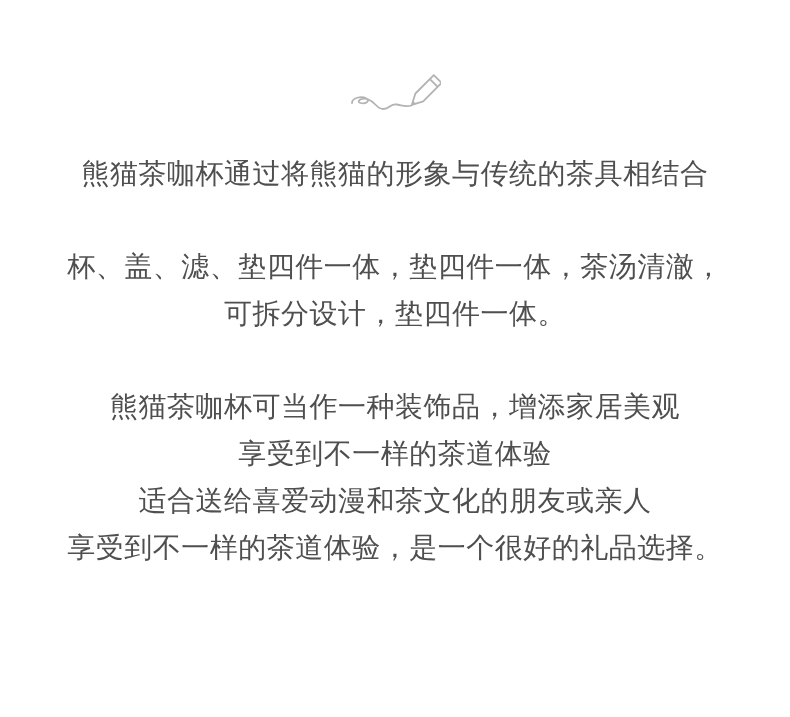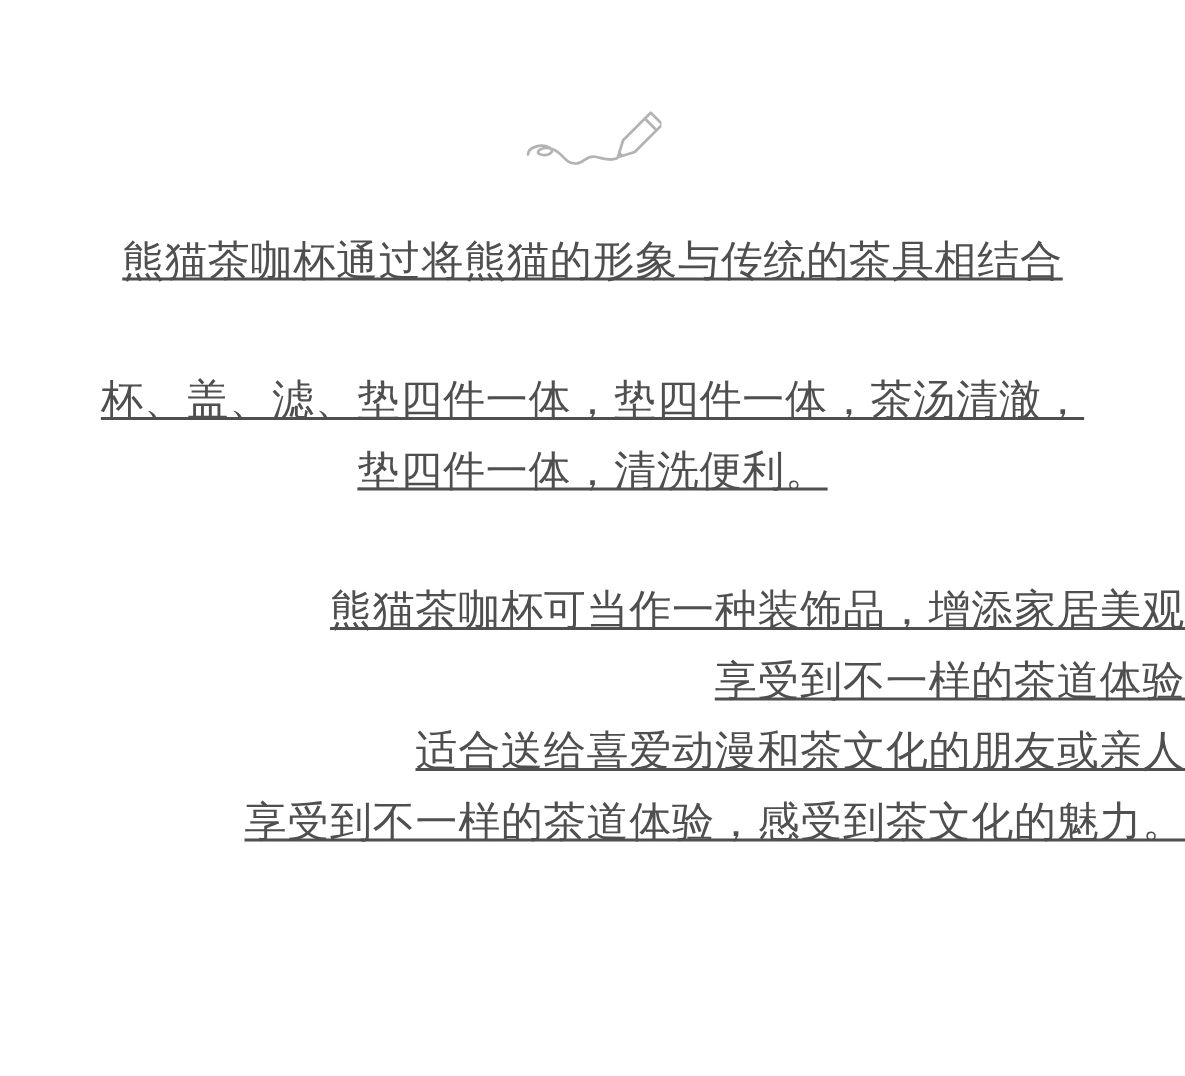--- a/index.html
+++ b/index.html
@@ -30,28 +30,26 @@
     height: 46px;
   }
   .text-block {
     margin-top: 32px;
     text-align: center;
     color: #4f4f4f;
     font-size: 28px;
     line-height: 47px;
     font-weight: 400;
     letter-spacing: 0.5px;
-    text-decoration: underline;
   }
   .text-block p {
     margin: 0 0 46px 0;
   }
   .text-block p:last-child {
     margin-bottom: 0;
-    text-align: right;
   }
   .line {
     display: block;
   }
 </style>
 </head>
 <body>
 
 <div class="section">
 
@@ -73,23 +71,23 @@
       </g>
     </svg>
   </div>
 
   <div class="text-block">
     <p>
       <span class="line">熊猫茶咖杯通过将熊猫的形象与传统的茶具相结合</span>
     </p>
     <p>
       <span class="line">杯、盖、滤、垫四件一体，垫四件一体，茶汤清澈，</span>
-      <span class="line">垫四件一体，清洗便利。</span>
+      <span class="line">可拆分设计，垫四件一体。</span>
     </p>
     <p>
       <span class="line">熊猫茶咖杯可当作一种装饰品，增添家居美观</span>
       <span class="line">享受到不一样的茶道体验</span>
       <span class="line">适合送给喜爱动漫和茶文化的朋友或亲人</span>
-      <span class="line">享受到不一样的茶道体验，感受到茶文化的魅力。</span>
+      <span class="line">享受到不一样的茶道体验，是一个很好的礼品选择。</span>
     </p>
   </div>
 
 </div>
 
 </body></html>

